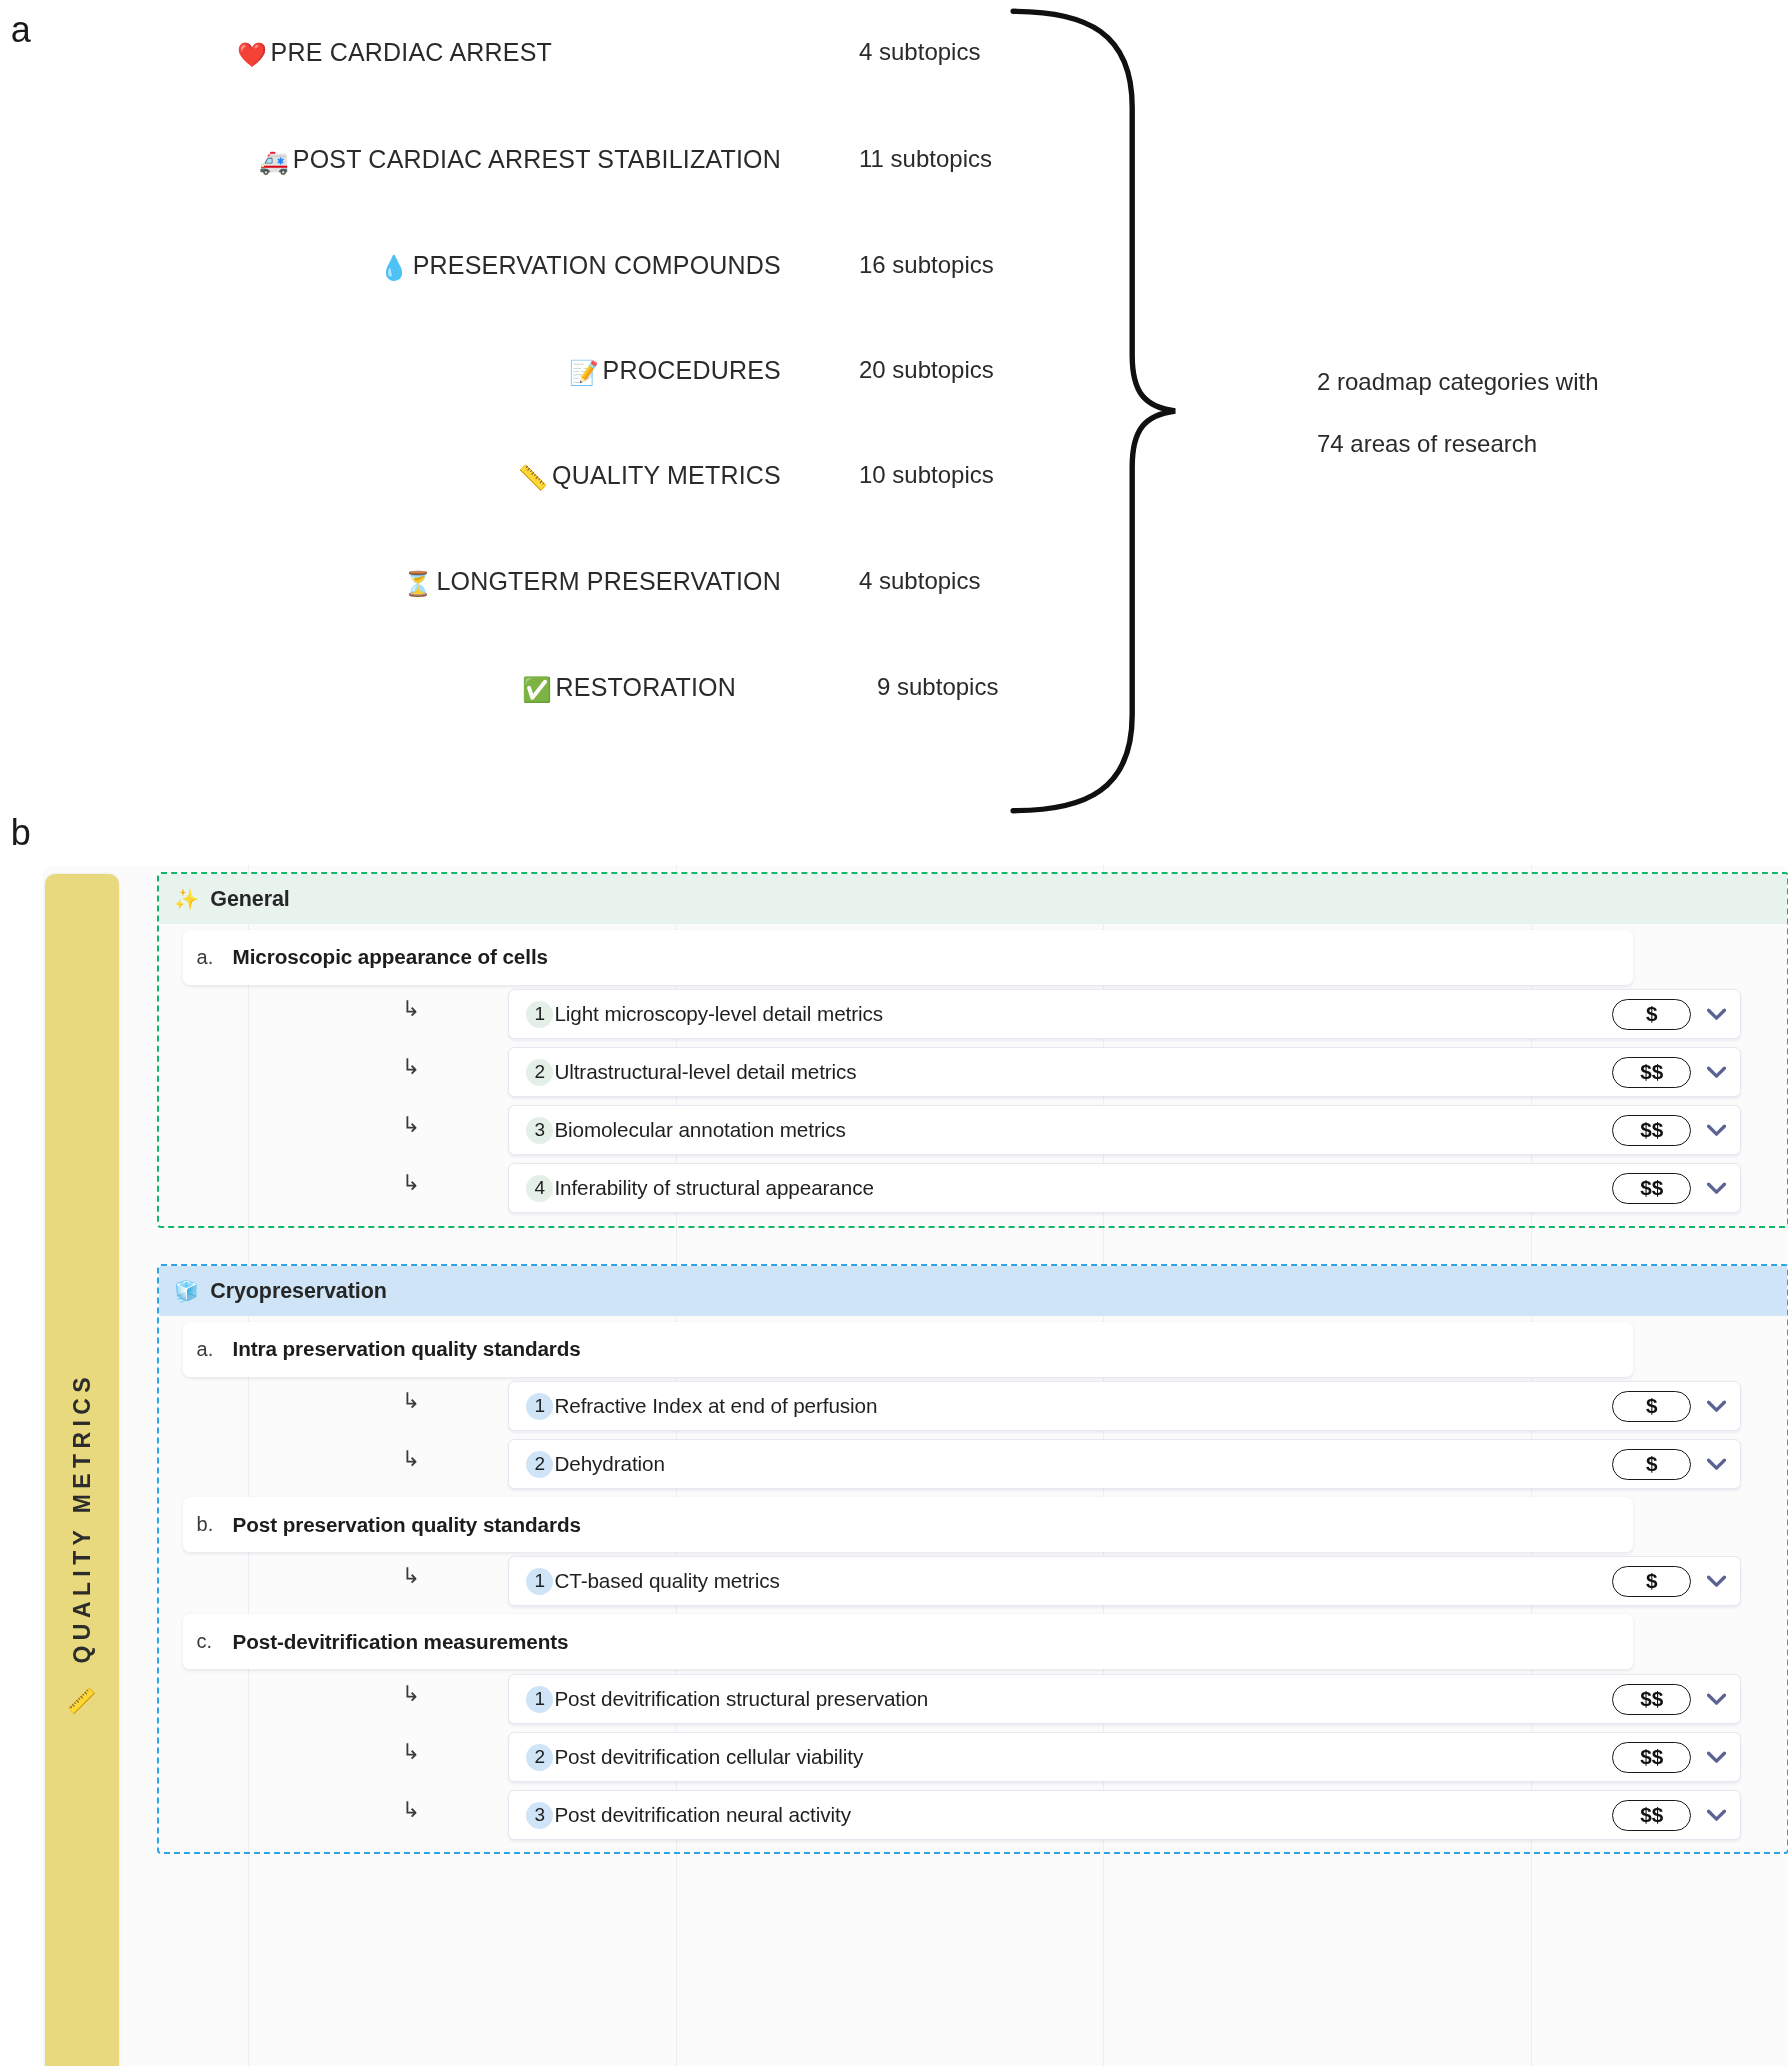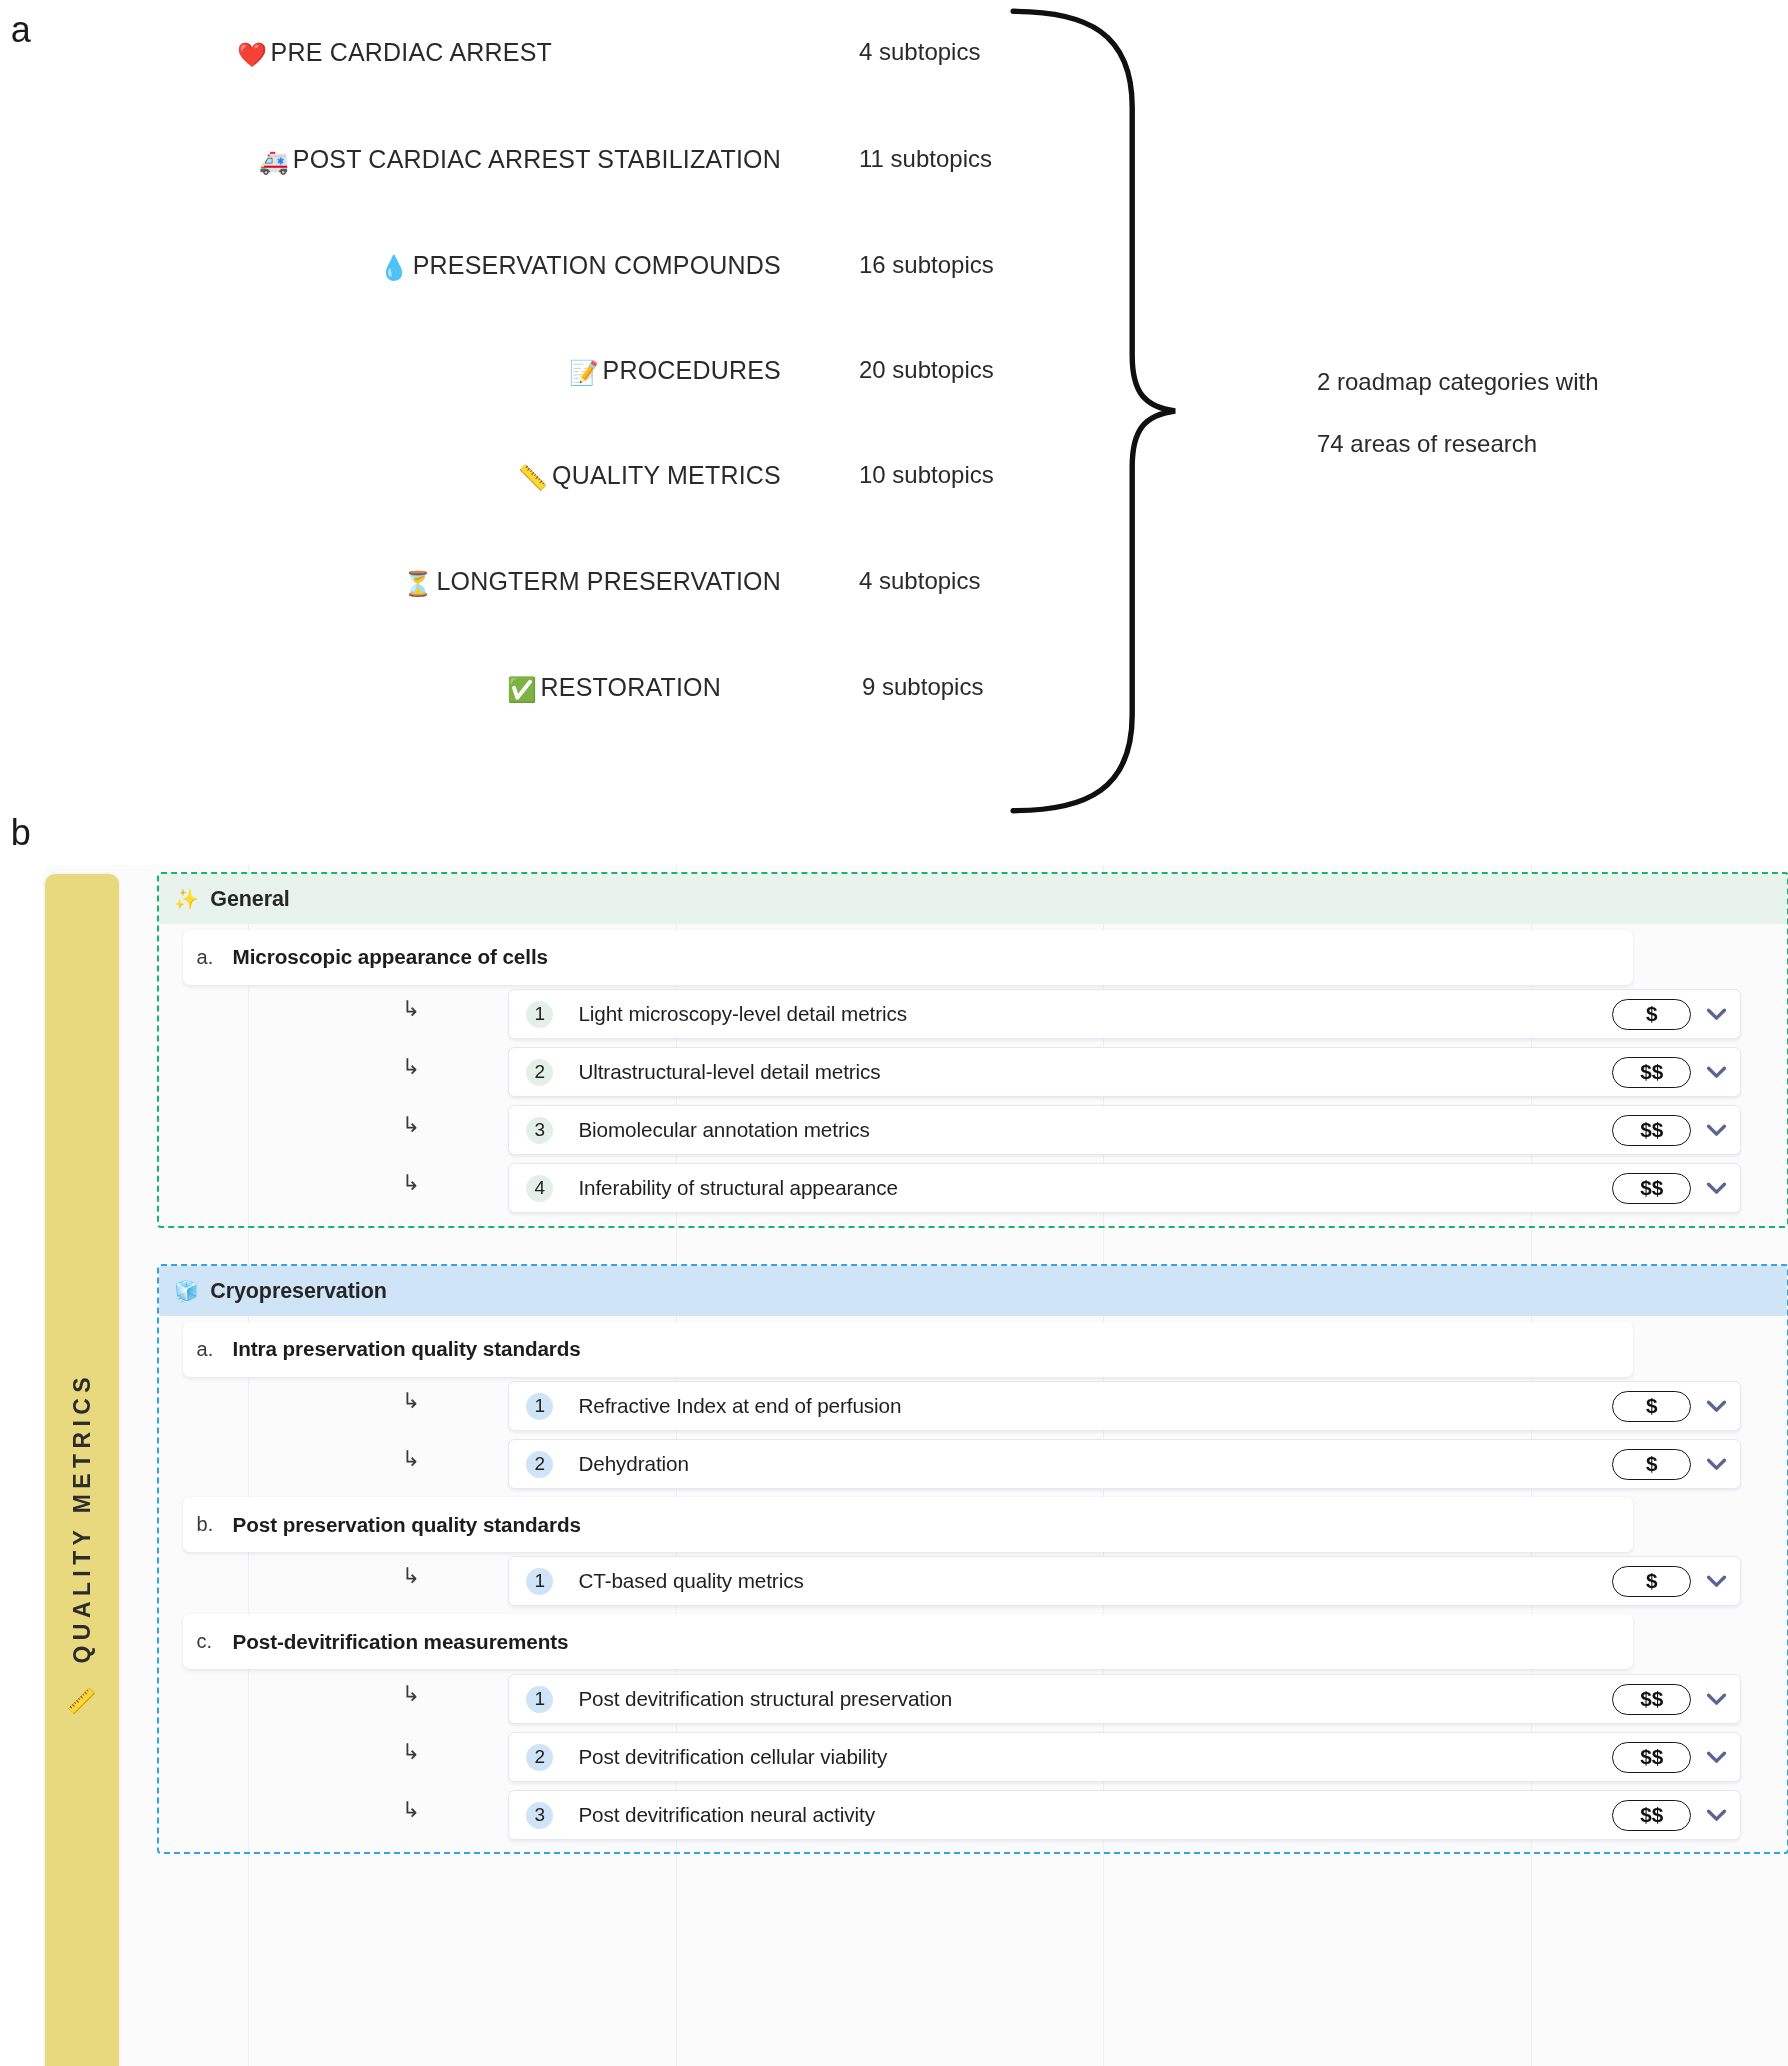--- a/index.html
+++ b/index.html
@@ -179,21 +179,21 @@
     width: 27px; height: 27px;
     border-radius: 50%;
     margin-left: 17.4px;
     display: flex; align-items: center; justify-content: center;
     font-size: 19px; color: #1f1f1f;
     flex: 0 0 auto;
   }
   .item-num.green { background: #e3efe7; }
   .item-num.blue  { background: #cfe4f6; }
   .item-text {
-    margin-left: 25px;
+    margin-left: 1px;
     font-size: 20.7px;
     color: #1f1f1f;
     letter-spacing: -0.1px;
     white-space: nowrap;
   }
   .item-right {
     margin-left: auto;
     display: flex; align-items: center;
     padding-right: 14px;
   }
@@ -237,21 +237,21 @@
         <div class="cat-count">20 subtopics</div>
       </div>
       <div class="cat-row" style="top: 455px; left: 0px; width: 1789px;">
         <div class="cat-label"><span class="cat-emoji">📏</span><span>QUALITY METRICS</span></div>
         <div class="cat-count">10 subtopics</div>
       </div>
       <div class="cat-row" style="top: 561px; left: 0px; width: 1789px;">
         <div class="cat-label"><span class="cat-emoji">⏳</span><span>LONGTERM PRESERVATION</span></div>
         <div class="cat-count">4 subtopics</div>
       </div>
-      <div class="cat-row" style="top: 667px; left: 3px; width: 1726px;">
+      <div class="cat-row" style="top: 667px; left: 18px; width: 1726px;">
         <div class="cat-label"><span class="cat-emoji">✅</span><span>RESTORATION</span></div>
         <div class="cat-count">9 subtopics</div>
       </div>
     </div>
 
   <div id="brace-wrap">
     <svg width="174" height="806" viewBox="0 0 420 1950" fill="none" xmlns="http://www.w3.org/2000/svg">
       <path d="M 12 8 C 190 8 300 60 300 240 L 300 840 C 300 930 330 965 404 975 C 330 985 300 1020 300 1110 L 300 1710 C 300 1890 190 1942 12 1942" stroke="#101010" stroke-width="13" fill="none" stroke-linecap="round"></path>
     </svg>
   </div>

